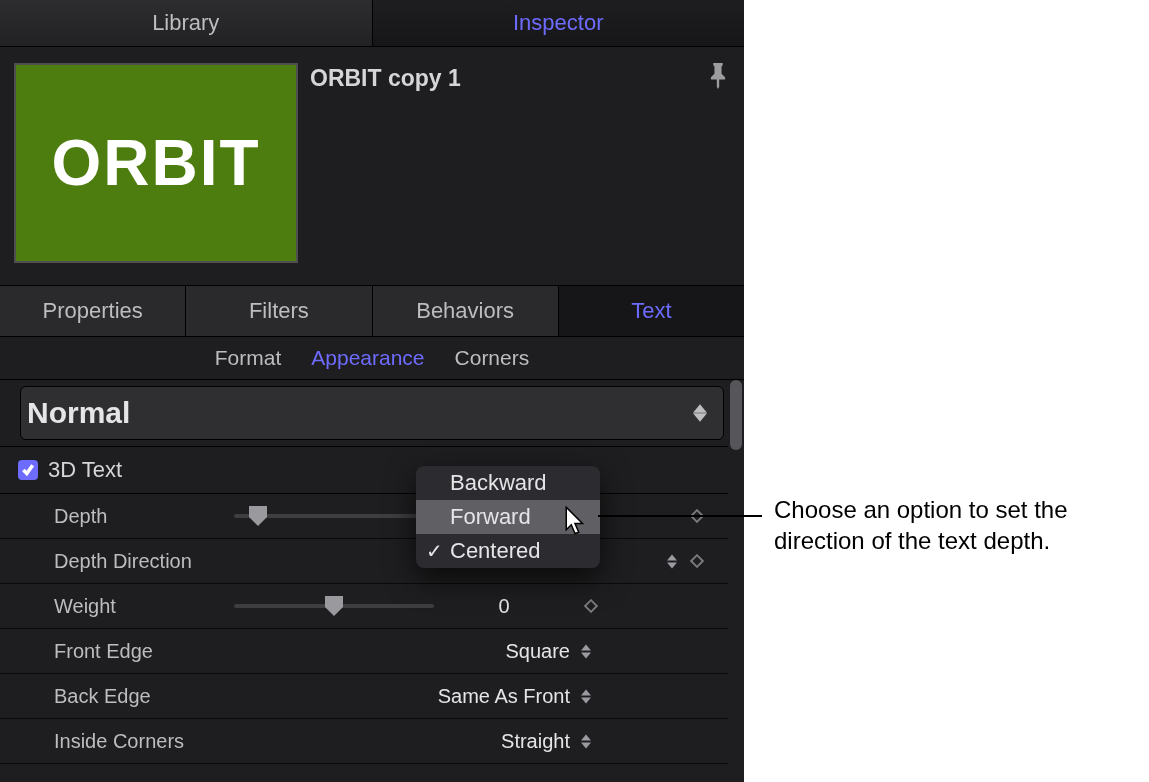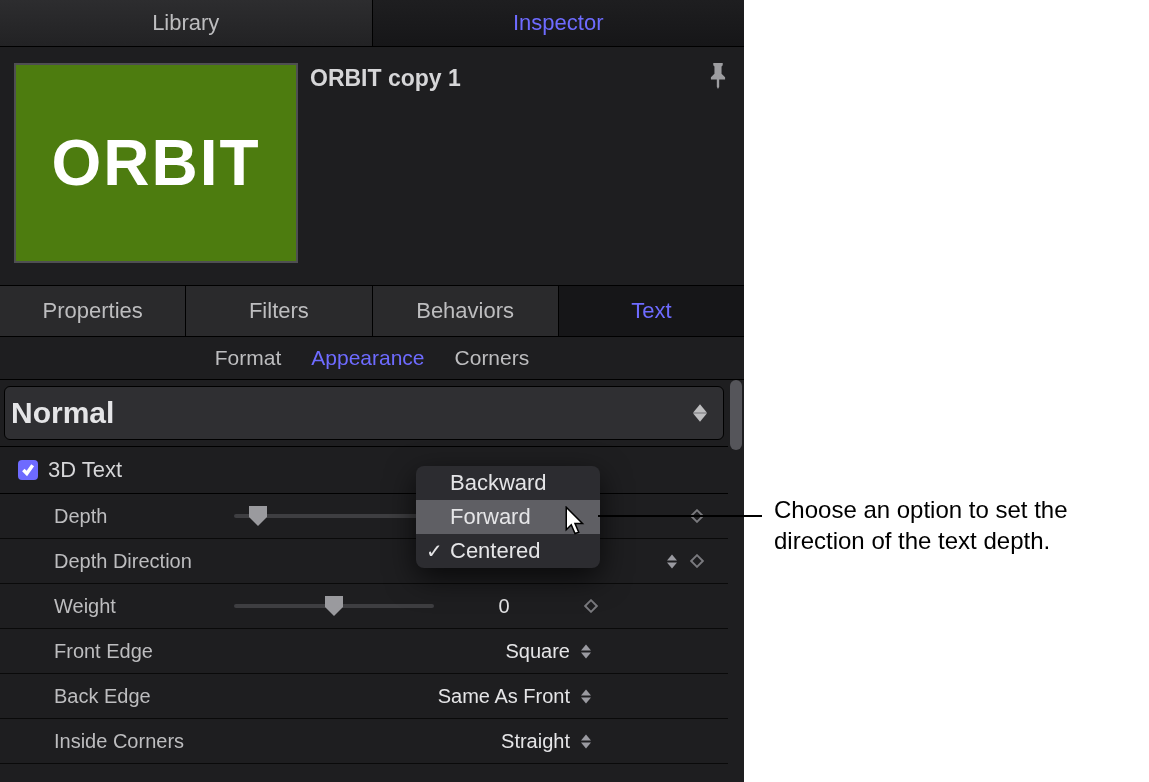--- a/index.html
+++ b/index.html
@@ -148,21 +148,21 @@
   .params {
     flex: 1;
     display: flex;
     flex-direction: column;
   }
   
   .style-row {
     display: flex;
     align-items: center;
     height: 66px;
-    padding: 0 4px 0 4px;
+    padding: 0 4px 0 20px;
     border-bottom: 1px solid #000;
   }
   .style-select {
     flex: 1;
     height: 52px;
     display: flex;
     align-items: center;
     justify-content: space-between;
     padding: 0 14px 0 6px;
     background: #2f2f32;

